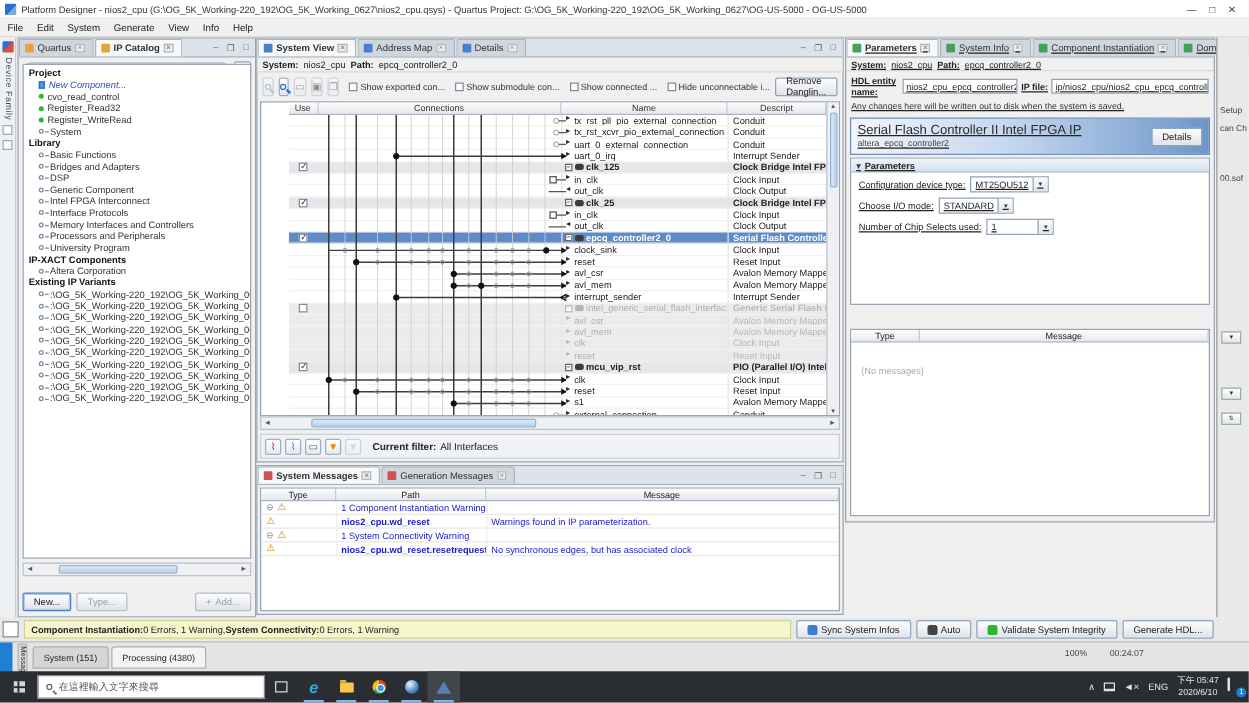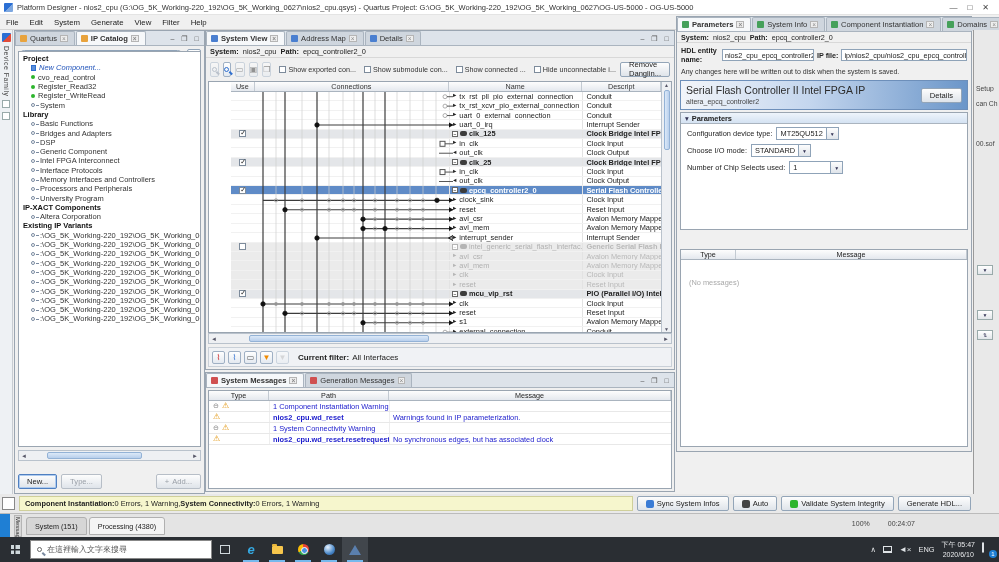--- a/index.html
+++ b/index.html
@@ -116,21 +116,21 @@
   #msghead div { border-right:1px solid #c3cad2; display:flex; align-items:center; justify-content:center; }
   .mrow { display:flex; height:11px; border-bottom:1px solid #e8e8e8; font-size:7.4px; align-items:center; }
   .mrow .m-type { width:60px; display:flex; align-items:center; gap:3px; padding-left:4px; }
   .mrow .m-path { width:120px; color:#1a1acc; font-weight:bold; border-left:1px solid #eee; height:100%; display:flex; align-items:center; padding-left:3px; white-space:nowrap; overflow:hidden; }
   .mrow.grp .m-path { font-weight:normal; }
   .mrow .m-msg { flex:1; color:#1a1acc; border-left:1px solid #eee; height:100%; display:flex; align-items:center; padding-left:3px; white-space:nowrap; overflow:hidden; }
   .warn { color:#e09000; font-size:8px; line-height:1; }
   .keyic { color:#888; font-size:7px; }
 
   
-  #rpanel { left:676px; top:16px; width:296px; height:436px; }
+  #rpanel { left:676px; top:30px; width:296px; height:388px;text-decoration:underline; }
   #rphdr { height:11px; display:flex; gap:4px; align-items:center; padding:0 4px; font-size:7.2px; border-bottom:1px solid #d8d8d8; }
   #hdlrow { display:flex; align-items:center; gap:3px; padding:3px 4px 2px 4px; font-size:7.2px; }
   #hdlrow .fld { background:#fff; border:1px solid #8fa3b8; height:12px; display:flex; align-items:center; padding:0 2px; overflow:hidden; white-space:nowrap; }
   #hdlnote { font-size:7px; color:#333; padding:2px 4px 3px 4px; }
   #banner { margin:2px 3px; height:30px; border:1px solid #6d8fba;
     background:linear-gradient(90deg,#f2f5fa 0%,#c4d6ee 45%,#6b96c9 100%); position:relative; padding:3px 5px; }
   #banner .bt { font-size:10.5px; color:#2b2b2b; }
   #banner .bs { font-size:7px; color:#444; margin-top:2px; }
   #banner .btn { position:absolute; right:5px; top:7px; }
   #parambox { margin:2px 3px; border:1px solid #9aa5b1; background:#fff; height:118px; }
@@ -204,21 +204,21 @@
     <span>□</span>
     <span>✕</span>
   </span>
 </div>
 <div id="menubar">
     <span>File</span>
     <span>Edit</span>
     <span>System</span>
     <span>Generate</span>
     <span>View</span>
-    <span>Filter</span>
+    <span>Info</span>
     <span>Help</span>
   </div>
 
 <div id="leftdock">
   <span class="logo"></span>
   <span class="vlabel">Device Family</span>
   <span class="dk"></span>
   <span class="dk"></span>
 </div>
 

